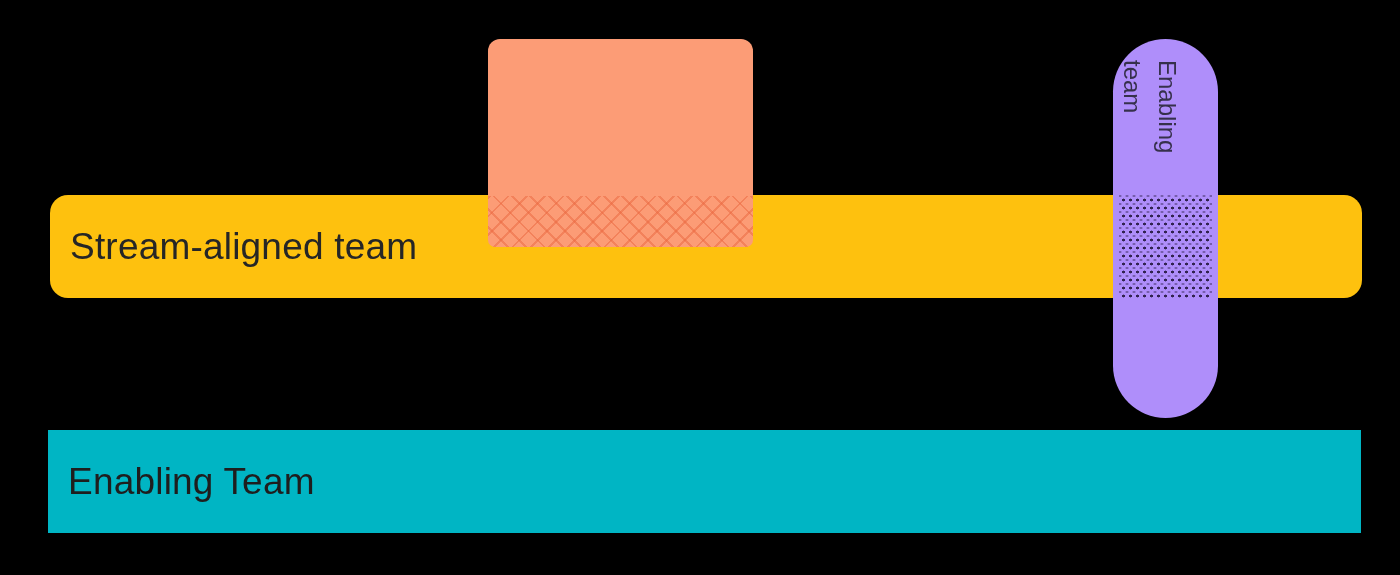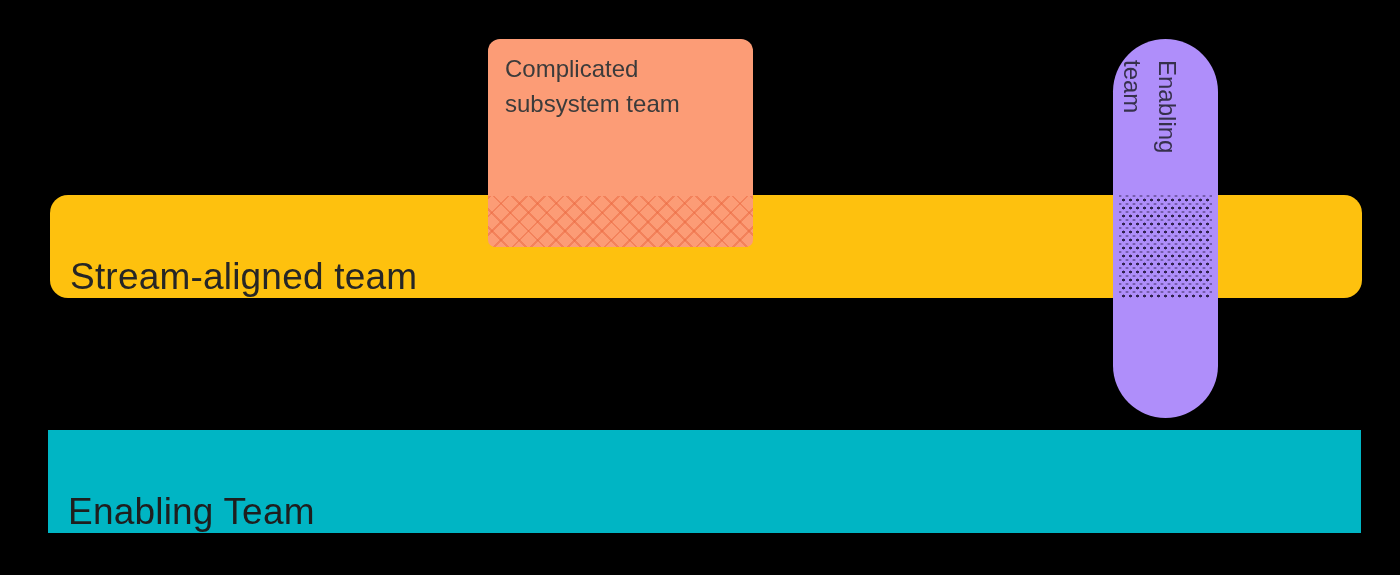--- a/index.html
+++ b/index.html
@@ -13,21 +13,21 @@
     height: 575px;
     overflow: hidden;
     font-family: "Liberation Sans", sans-serif;
     background: #000000;
   }
 
   
   .bar {
     position: absolute;
     display: flex;
-    align-items: flex-end;
+    align-items: center;
     z-index: 1;
   }
   .bar-stream {
     left: 50px;
     top: 195px;
     width: 1312px;
     height: 103px;
     border-radius: 18px;
   }
   .bar-platform {
@@ -113,21 +113,20 @@
 
   <div class="bar bar-stream" style="background: rgb(254, 193, 14); color: rgb(38, 38, 38);">
     <span class="bar-label">Stream-aligned team</span>
   </div>
 
   <div class="bar bar-platform" style="background: rgb(0, 181, 196); color: rgb(30, 30, 30);">
     <span class="bar-label">Enabling Team</span>
   </div>
 
   <div class="box-complicated" style="background: rgb(252, 156, 118); color: rgb(59, 59, 59);">
-    <span class="box-label">Complicated subsystem team</span>
     <div class="crosshatch-overlay"></div>
   </div>
 
   <div class="pill-enabling" style="background: rgb(175, 142, 250); color: rgb(54, 48, 75);">
     <span class="pill-label">Enabling team</span>
     <div class="dots-overlay"></div>
   </div>
 
 </div>
 

